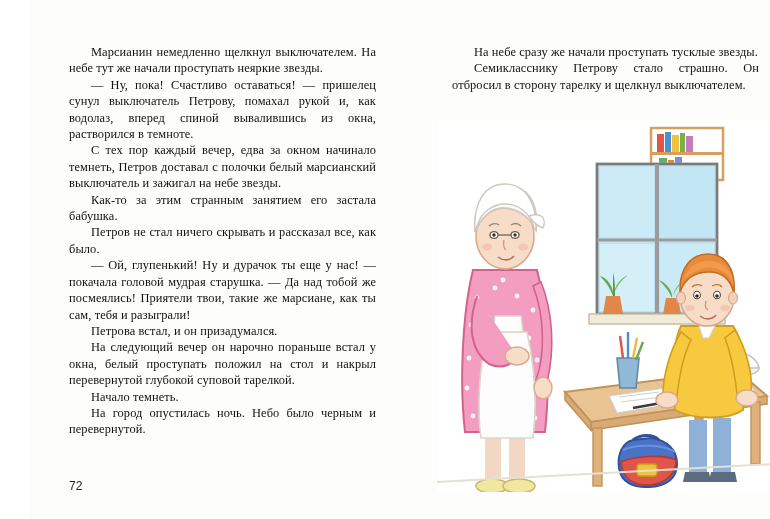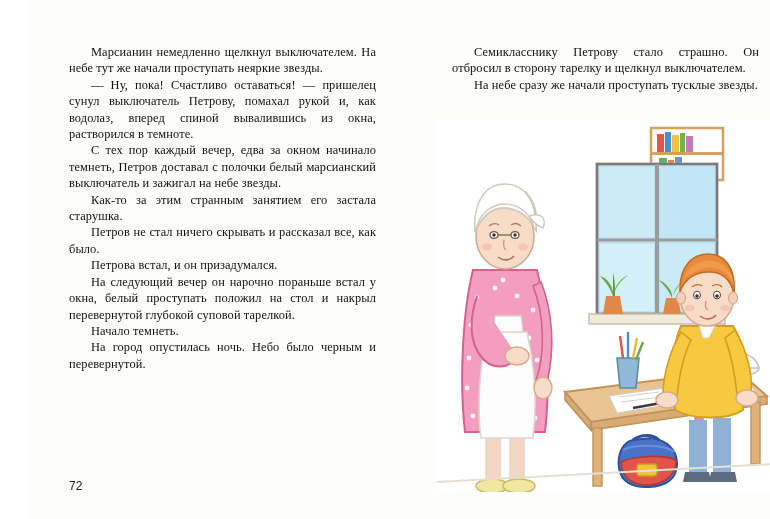--- a/index.html
+++ b/index.html
@@ -73,34 +73,35 @@
 </head>
 <body>
 
 <div class="spread">
 
   <div class="page page-left">
     <div class="text-col">
       <p class="para">Марсианин немедленно щелкнул выключателем. На небе тут же начали проступать неяркие звезды.</p>
       <p class="para">— Ну, пока! Счастливо оставаться! — пришелец сунул выключатель Петрову, помахал рукой и, как водолаз, вперед спиной вывалившись из окна, растворился в темноте.</p>
       <p class="para">С тех пор каждый вечер, едва за окном начинало темнеть, Петров доставал с полочки белый марсианский выключатель и зажигал на небе звезды.</p>
-      <p class="para">Как-то за этим странным занятием его застала старушка.</p>
+      <p class="para">Как-то за этим странным занятием его застала бабушка.</p>
       <p class="para">Петров не стал ничего скрывать и рассказал все, как было.</p>
+      <p class="para">— Ой, глупенький! Ну и дурачок ты еще у нас! — покачала головой мудрая старушка. — Да над тобой же посмеялись! Приятели твои, такие же марсиане, как ты сам, тебя и разыграли!</p>
       <p class="para">Петрова встал, и он призадумался.</p>
       <p class="para">На следующий вечер он нарочно пораньше встал у окна, белый проступать положил на стол и накрыл перевернутой глубокой суповой тарелкой.</p>
       <p class="para">Начало темнеть.</p>
       <p class="para">На город опустилась ночь. Небо было черным и перевернутой.</p>
     </div>
     <div class="folio folio-left">72</div>
   </div>
 
   <div class="page page-right">
     <div class="text-col">
+      <p class="para">На небе сразу же начали проступать тусклые звезды.</p>
       <p class="para">Семикласснику Петрову стало страшно. Он отбросил в сторону тарелку и щелкнул выключателем.</p>
-      <p class="para">На небе сразу же начали проступать тусклые звезды.</p>
     </div>
     <div class="folio folio-right">73</div>
   </div>
 
   <div class="illus">
     <svg width="338" height="372" viewBox="0 0 338 372" xmlns="http://www.w3.org/2000/svg">
 
       <rect x="0" y="0" width="338" height="372" fill="#ffffff"></rect>
 
       <g>

